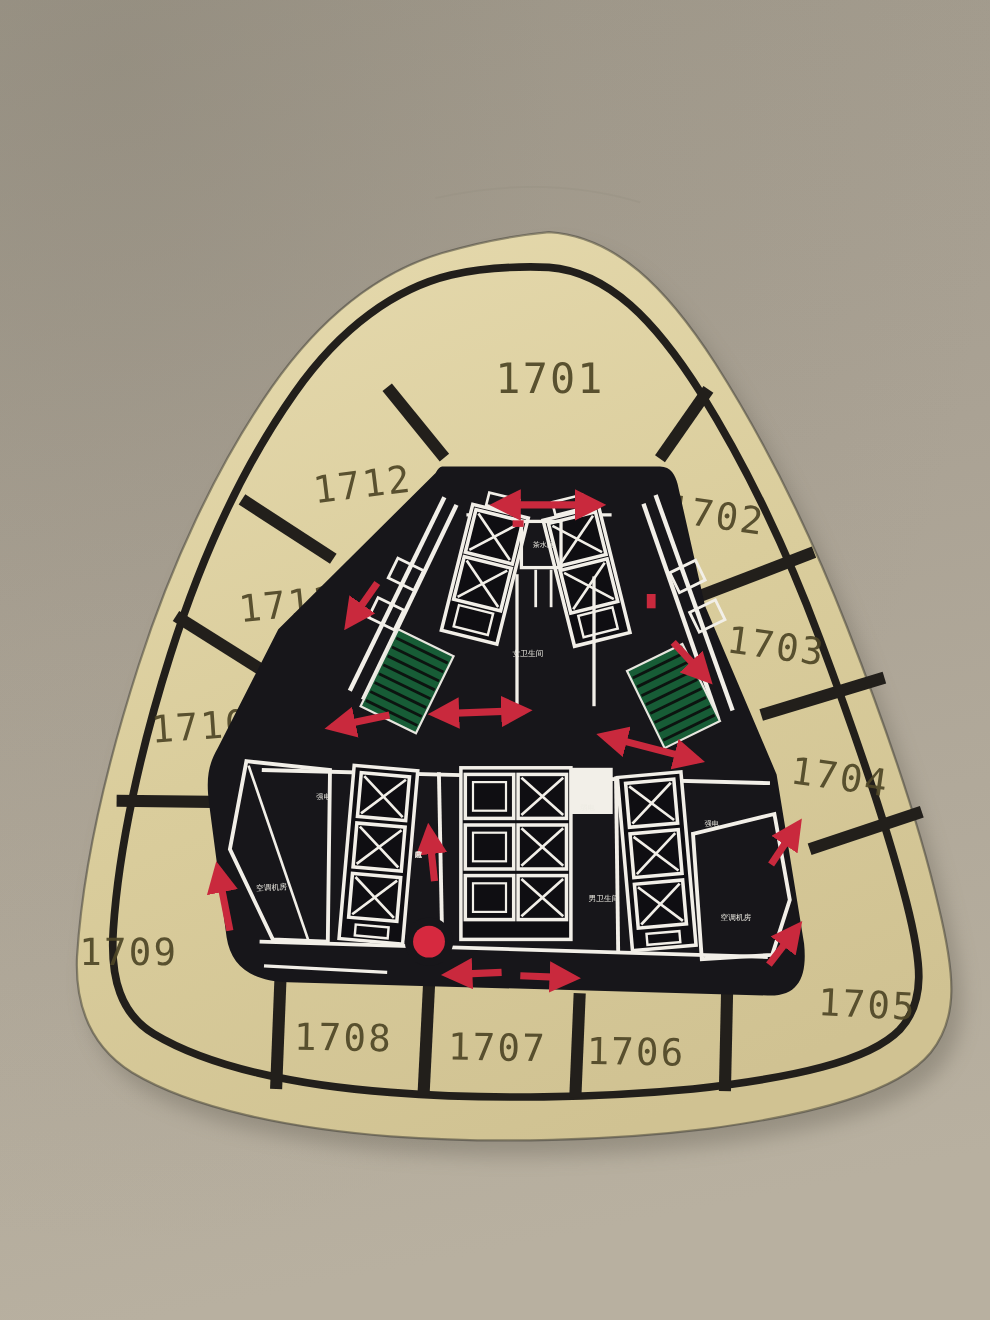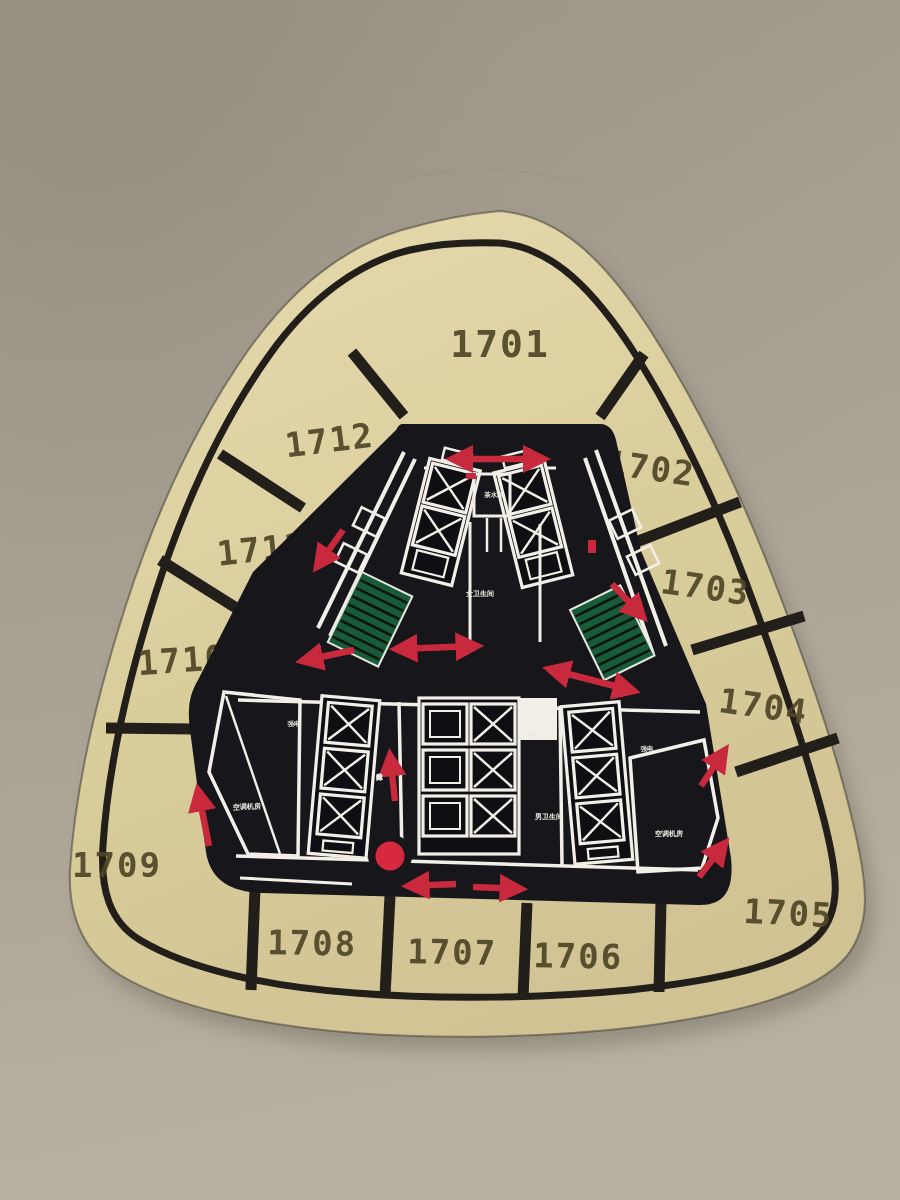--- a/index.html
+++ b/index.html
@@ -1,16 +1,16 @@
 <!DOCTYPE html>
 <html><head>
 <meta charset="utf-8">
 <style>
   html,body{margin:0;padding:0;background:#aba496;}
-  .stage{width:900px;height:1200px;overflow:hidden;position:relative;font-weight:bold;}
+  .stage{width:900px;height:1200px;overflow:hidden;position:relative;}
   svg{display:block;}
   .roomnum{
     font-family:"DejaVu Sans Mono","Liberation Mono",monospace;
     fill:#4e4626;opacity:.92;letter-spacing:2px;
   }
   .corelabel{
     font-family:"Liberation Sans","DejaVu Sans",sans-serif;
     fill:#edebe3;
   }
   .wallline{stroke:#f2efe8;fill:none;stroke-linecap:butt;}

